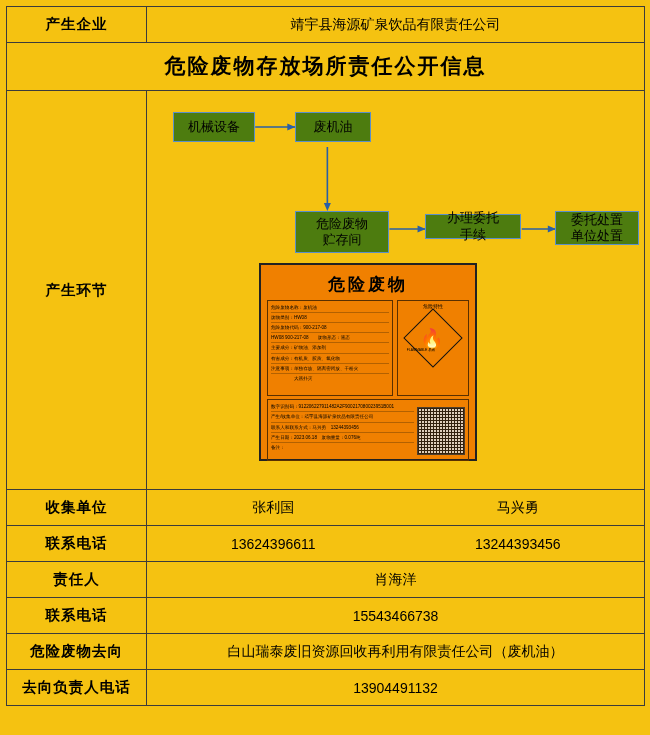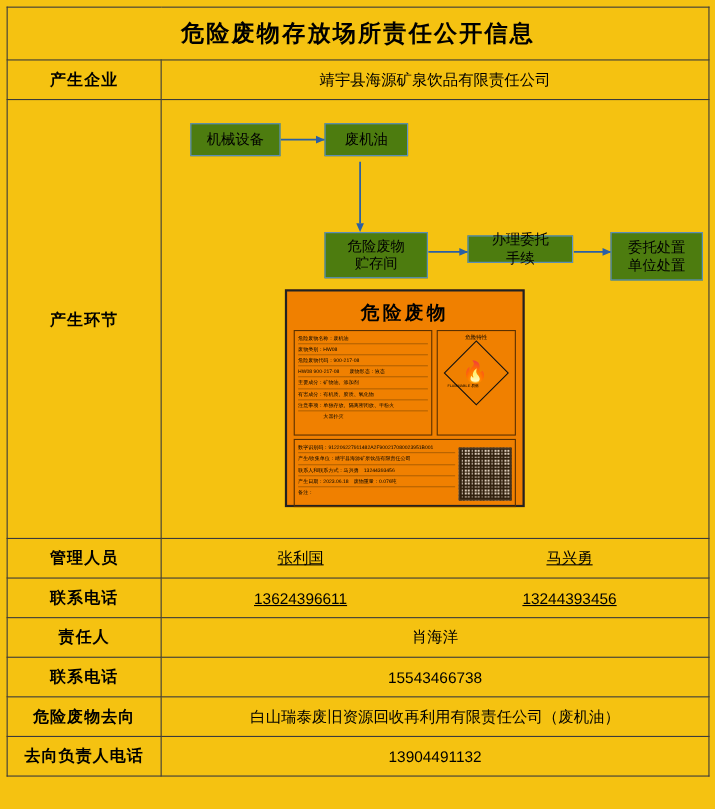--- a/index.html
+++ b/index.html
@@ -53,21 +53,20 @@
     padding: 8px 4px;
   }
   .two-col {
     display: flex;
     width: 100%;
   }
   .two-col > div {
     flex: 1 1 50%;
     text-align: center;
     font-size: 14px;
-    text-decoration: underline;
   }
   
   .flow-cell {
     padding: 0;
     height: 398px;
   }
   .flow-wrap {
     position: relative;
     width: 100%;
     height: 398px;
@@ -217,26 +216,26 @@
 <body>
 
 <div class="sheet">
   <table class="main">
     <colgroup>
       <col style="width:140px">
       <col style="width:498px">
     </colgroup>
     <tbody>
       <tr>
-        <td class="title-cell" colspan="2">危险废物存放场所责任公开信息</td>
-      </tr>
-
-      <tr>
         <td class="label-cell">产生企业</td>
         <td class="value-cell">靖宇县海源矿泉饮品有限责任公司</td>
+      </tr>
+
+      <tr>
+        <td class="title-cell" colspan="2">危险废物存放场所责任公开信息</td>
       </tr>
 
       <tr>
         <td class="label-cell">产生环节</td>
         <td class="flow-cell">
           <div class="flow-wrap">
 
             <svg class="connectors" viewBox="0 0 496 398" preserveAspectRatio="none">
 
               <line x1="108" y1="36" x2="148" y2="36" stroke="#2a5fa5" stroke-width="1.6"></line>
@@ -263,21 +262,21 @@
             <div class="node" style="left:148px; top:120px; width:94px; height:42px; white-space:pre-line;">
               <span>危险废物
 贮存间</span>
             </div>
 
             <div class="node" style="left:278px; top:123px; width:96px; height:25px; white-space:pre-line;">
               <span>办理委托
 手续</span>
             </div>
 
-            <div class="node" style="left:408px; top:120px; width:84px; height:44px; white-space:pre-line;">
+            <div class="node" style="left:408px; top:120px; width:84px; height:34px; white-space:pre-line;">
               <span>委托处置
 单位处置</span>
             </div>
 
             <div class="haz-card">
               <div class="haz-inner">
                 <div class="haz-title">危险废物</div>
                 <div class="haz-body">
                   <div class="haz-left">
                     <div class="row">危险废物名称：废机油</div>
@@ -308,21 +307,21 @@
                   <div class="qr"></div>
                 </div>
               </div>
             </div>
 
           </div>
         </td>
       </tr>
 
       <tr>
-        <td class="label-cell">管理人员</td>
+        <td class="label-cell">收集单位</td>
         <td class="value-cell">
           <div class="two-col">
             <div>张利国</div>
             <div>马兴勇</div>
           </div>
         </td>
       </tr>
 
       <tr>
         <td class="label-cell">联系电话</td>

